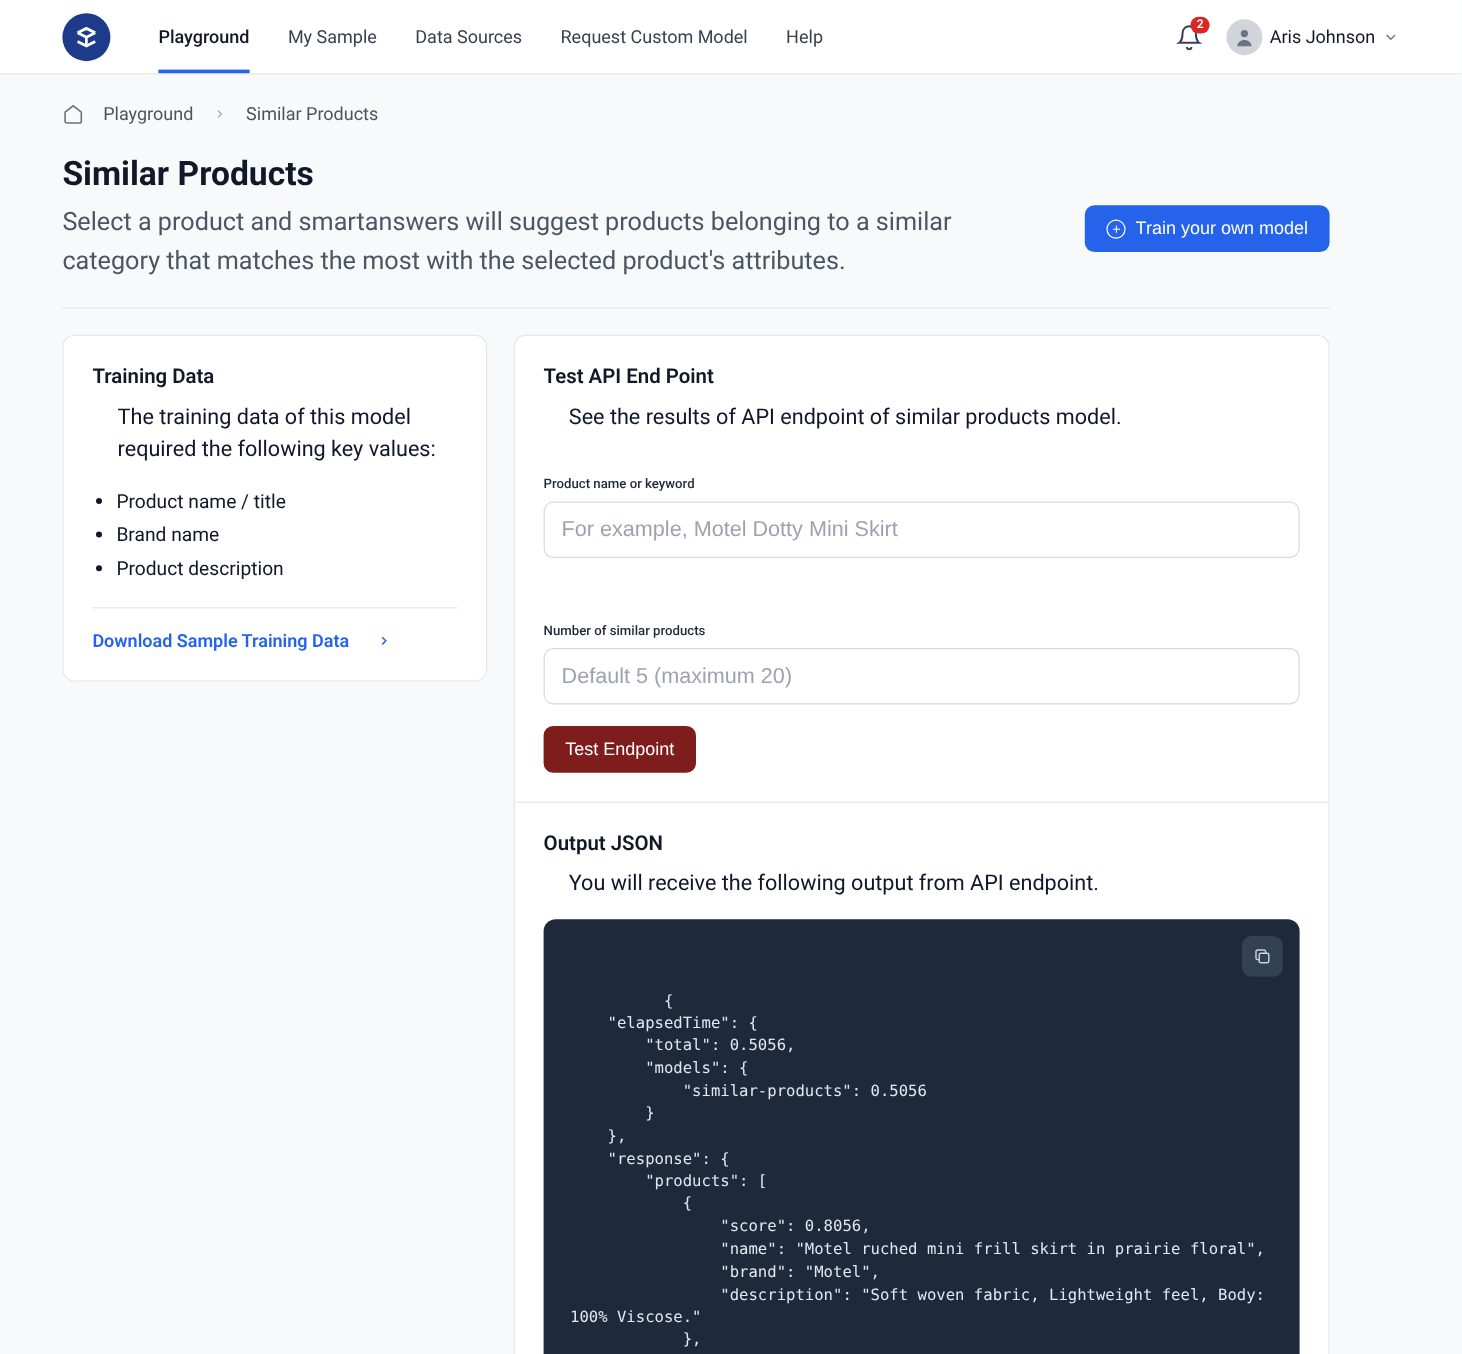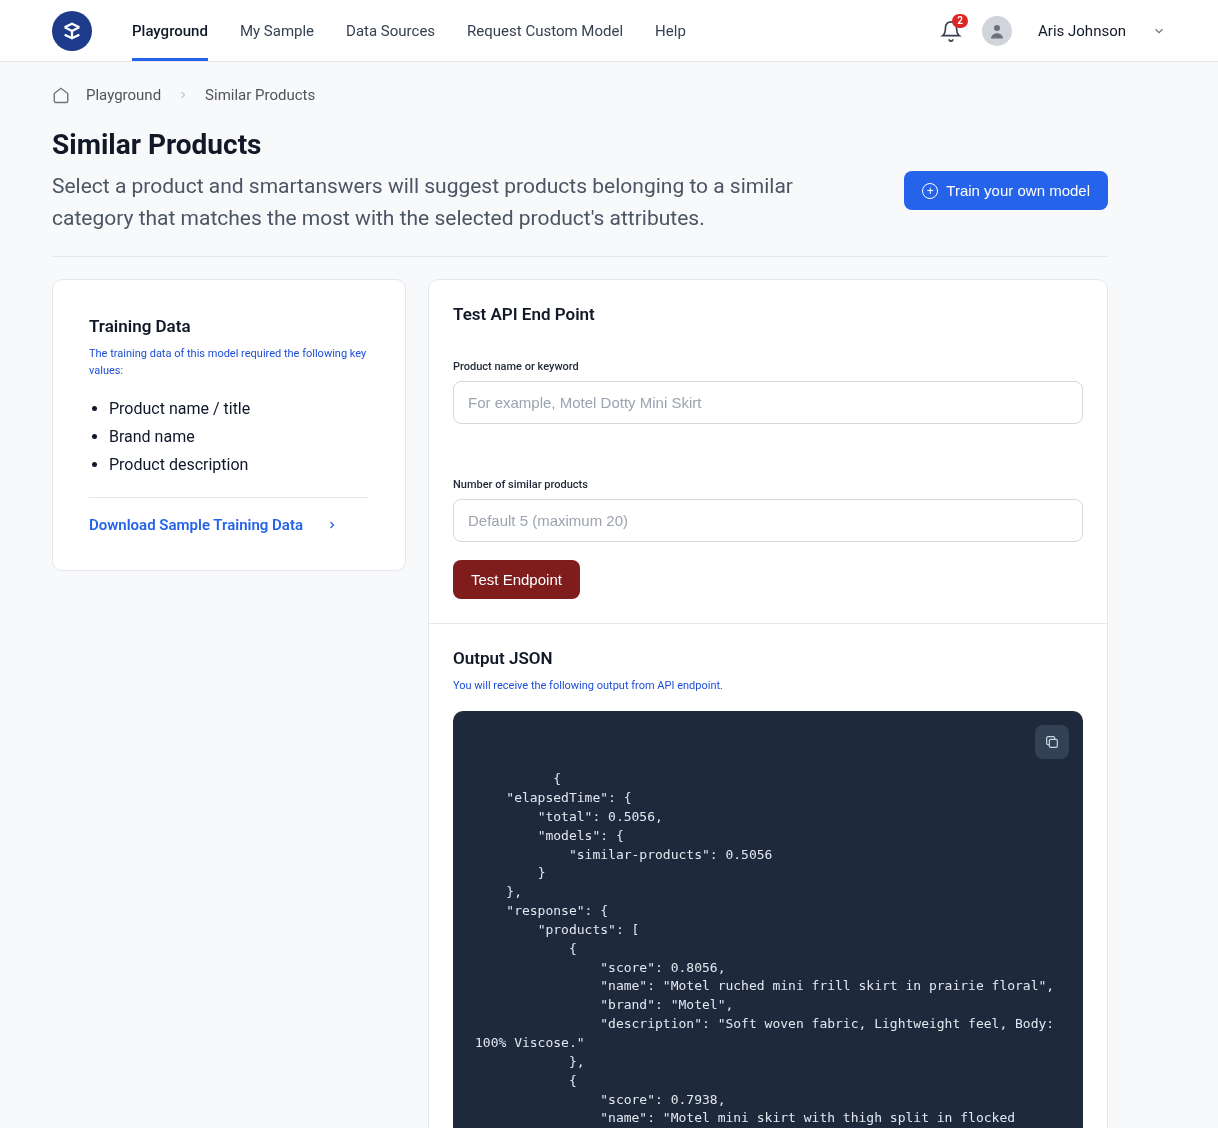--- a/index.html
+++ b/index.html
@@ -58,21 +58,21 @@
   position: absolute;
   top: -6px; right: -6px;
   background: #dc2626;
   color: #fff;
   font-size: 10px;
   font-weight: 600;
   border-radius: 8px;
   padding: 1px 5px;
   line-height: 1.2;
 }
-.user { display: flex; align-items: center; gap: 26px; cursor: pointer; }
+.user { display: flex; align-items: center; gap: 6px; cursor: pointer; }
 .avatar {
   width: 30px; height: 30px;
   background: #d1d5db;
   border-radius: 50%;
   display: flex; align-items: center; justify-content: center;
 }
 .user-name { font-size: 15px; color: #111827; }
 .chevron { color: #6b7280; }
 
 .container { padding: 24px 52px; max-width: 1160px; }
@@ -109,42 +109,42 @@
   border: 1.5px solid #fff; border-radius: 50%;
   display: flex; align-items: center; justify-content: center;
   font-size: 12px; line-height: 1;
 }
 
 .cols { display: flex; gap: 22px; align-items: flex-start; }
 .card {
   background: #fff;
   border: 1px solid #e5e7eb;
   border-radius: 10px;
-  padding: 36px;
+  padding: 24px;
 }
 .left-card { width: 354px; flex-shrink: 0; }
 .right-card { flex: 1; padding: 0; overflow: hidden; }
 
 .card-title { font-size: 17px; font-weight: 600; color: #111827; margin-bottom: 10px; }
-.card-sub { color: #1d4ed8; font-size: 11px; line-height: 1.5; margin-bottom: 16px; }
+.card-sub { color: #0f172a; font-size: 18px; line-height: 1.5; margin-bottom: 16px; margin-left: 21px; }
 ul.keylist { list-style: disc; padding-left: 20px; color: #0f172a; font-size: 16px; line-height: 1.75; }
 .hr { border: none; border-top: 1px solid #e5e7eb; margin: 18px 0; }
 .dl-link {
   color: #2563eb; font-weight: 600; font-size: 15px;
   display: flex; align-items: center; gap: 23px; cursor: pointer;
 }
 
 .section { padding: 24px; }
 .field-label { font-size: 11px; font-weight: 500; color: #1f2937; margin-bottom: 8px; margin-top: 36px; }
 .field-input {
   width: 100%;
   border: 1px solid #d6d9de;
   border-radius: 8px;
   padding: 12px 14px;
-  font-size: 15px;
+  font-size: 18px;
   color: #374151;
   margin-bottom: 18px;
 }
 .field-input::placeholder { color: #9ca3af; }
 .test-btn {
   background: #7f1d1d; color: #fff;
   border: none; border-radius: 8px;
   padding: 11px 18px; font-size: 15px; font-weight: 500;
   cursor: pointer;
 }
@@ -245,20 +245,21 @@
         <span>Download Sample Training Data</span>
         <svg width="12" height="12" viewBox="0 0 24 24" fill="none" stroke="currentColor" stroke-width="2.5">
           <path d="M9 6l6 6-6 6"></path>
         </svg>
       </div>
     </div>
 
     <div class="card right-card">
       <div class="section">
         <div class="card-title">Test API End Point</div>
+        <p class="card-sub">See the results of API endpoint of similar products model.</p>
 
         <div class="field-label">Product name or keyword</div>
         <input class="field-input" placeholder="For example, Motel Dotty Mini Skirt" style="">
 
         <div class="field-label">Number of similar products</div>
         <input class="field-input" placeholder="Default 5 (maximum 20)" style="">
 
         <button class="test-btn">Test Endpoint</button>
       </div>
 

